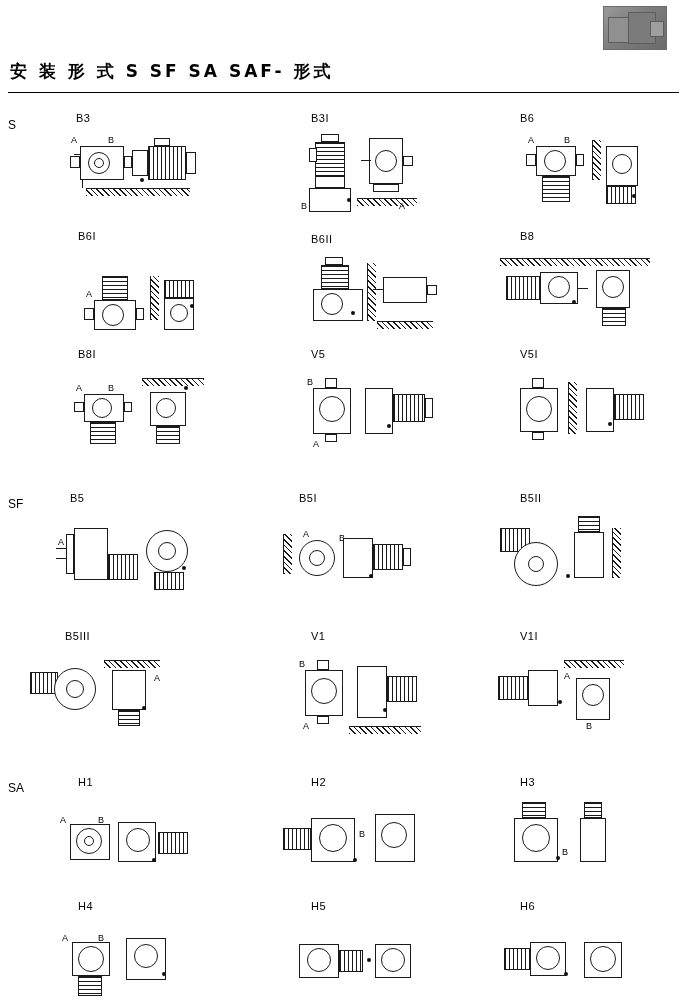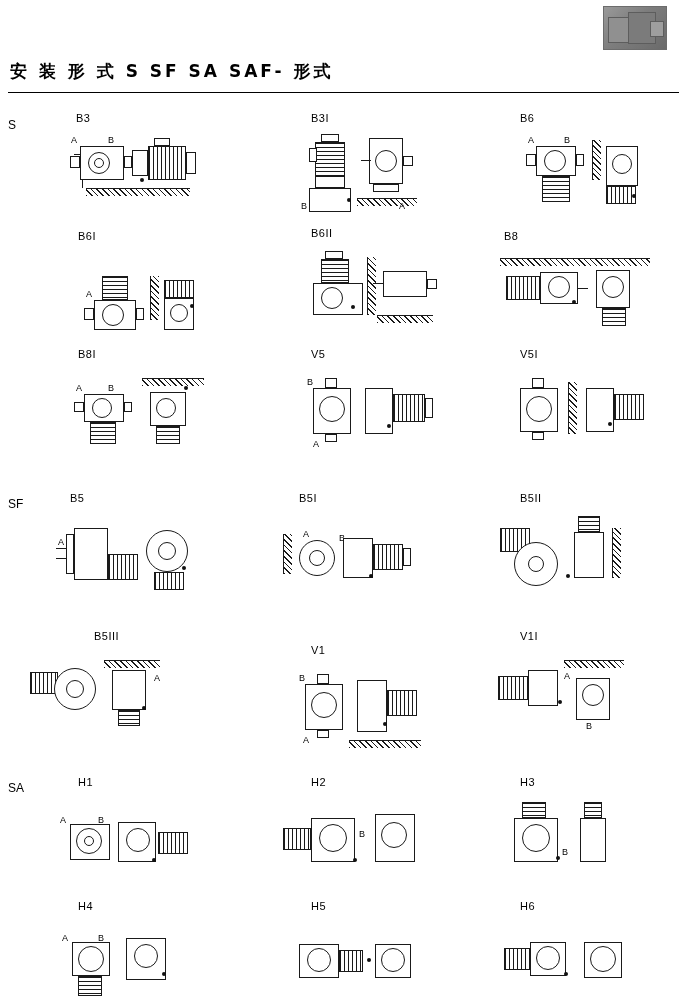--- a/index.html
+++ b/index.html
@@ -233,38 +233,38 @@
     <div class="bx" style="left:78px; top:62px; width:8px; height:12px;"></div>
     <div class="finsv" style="left:44px; top:30px; width:26px; height:24px;"></div>
     <div class="hatch side" style="left:92px; top:30px; width:8px; height:44px;"></div>
     <div class="bx" style="left:106px; top:52px; width:30px; height:32px;"></div>
     <div class="cr" style="left:112px; top:58px; width:18px; height:18px;"></div>
     <div class="fins" style="left:106px; top:34px; width:30px; height:18px;"></div>
     <div class="dot" style="left:132px; top:58px"></div>
   </div>
 </div>
 
-<div class="cell" style="left:265px; top:227px">
+<div class="cell" style="left:265px; top:233px">
   <div class="cap" style="left:46px">B6II</div>
   <div class="fig" style="left:26px">
     <div class="finsv" style="left:30px; top:16px; width:28px; height:24px;"></div>
     <div class="bx" style="left:34px; top:8px; width:18px; height:8px;"></div>
     <div class="bx" style="left:22px; top:40px; width:50px; height:32px;"></div>
     <div class="cr" style="left:30px; top:44px; width:22px; height:22px;"></div>
     <div class="hatch side" style="left:76px; top:14px; width:8px; height:58px;"></div>
     <div class="bx" style="left:92px; top:28px; width:44px; height:26px;"></div>
     <div class="ln hl" style="left:82px; top:40px; width:10px;"></div>
     <div class="bx" style="left:136px; top:36px; width:10px; height:10px;"></div>
     <div class="hatch base" style="left:86px; top:72px; width:56px; height:7px;"></div>
     <div class="dot" style="left:60px; top:62px"></div>
   </div>
 </div>
 
 <div class="cell" style="left:480px; top:230px">
-  <div class="cap" style="left:24px">B8</div>
+  <div class="cap" style="left:40px">B8</div>
   <div class="fig" style="left:16px">
     <div class="hatch base" style="left:4px; top:12px; width:150px; height:7px;"></div>
     <div class="fins" style="left:10px; top:30px; width:34px; height:24px;"></div>
     <div class="bx" style="left:44px; top:26px; width:38px; height:32px;"></div>
     <div class="cr" style="left:52px; top:30px; width:22px; height:22px;"></div>
     <div class="ln hl" style="left:82px; top:42px; width:10px;"></div>
     <div class="dot" style="left:76px; top:54px"></div>
     <div class="bx" style="left:100px; top:24px; width:34px; height:38px;"></div>
     <div class="cr" style="left:106px; top:30px; width:22px; height:22px;"></div>
     <div class="finsv" style="left:106px; top:62px; width:24px; height:18px;"></div>
@@ -358,34 +358,34 @@
     <div class="cr" style="left:20px; top:34px; width:44px; height:44px;"></div>
     <div class="cr" style="left:34px; top:48px; width:16px; height:16px;"></div>
     <div class="bx" style="left:80px; top:24px; width:30px; height:46px;"></div>
     <div class="finsv" style="left:84px; top:8px; width:22px; height:16px;"></div>
     <div class="hatch side" style="left:118px; top:20px; width:8px; height:50px;"></div>
     <div class="dot" style="left:72px; top:66px"></div>
   </div>
 </div>
 
 <div class="cell" style="left:10px; top:630px">
-  <div class="cap" style="left:84px">B5III</div>
+  <div class="cap" style="left:55px">B5III</div>
   <div class="fig" style="left:14px">
     <div class="fins" style="left:6px; top:26px; width:28px; height:22px;"></div>
     <div class="cr" style="left:30px; top:22px; width:42px; height:42px;"></div>
     <div class="cr" style="left:42px; top:34px; width:18px; height:18px;"></div>
     <div class="bx" style="left:88px; top:24px; width:34px; height:40px;"></div>
     <div class="finsv" style="left:94px; top:64px; width:22px; height:16px;"></div>
     <div class="hatch base" style="left:80px; top:14px; width:56px; height:7px;"></div>
     <div class="lbl" style="left:130px; top:28px">A</div>
     <div class="dot" style="left:118px; top:60px"></div>
   </div>
 </div>
 
-<div class="cell" style="left:265px; top:644px">
+<div class="cell" style="left:265px; top:630px">
   <div class="cap" style="left:46px">V1</div>
   <div class="fig" style="left:22px">
     <div class="lbl" style="left:12px; top:14px">B</div>
     <div class="lbl" style="left:16px; top:76px">A</div>
     <div class="bx" style="left:18px; top:24px; width:38px; height:46px;"></div>
     <div class="cr" style="left:24px; top:32px; width:26px; height:26px;"></div>
     <div class="bx" style="left:30px; top:14px; width:12px; height:10px;"></div>
     <div class="bx" style="left:30px; top:70px; width:12px; height:8px;"></div>
     <div class="bx" style="left:70px; top:20px; width:30px; height:52px;"></div>
     <div class="fins" style="left:100px; top:30px; width:30px; height:26px;"></div>

